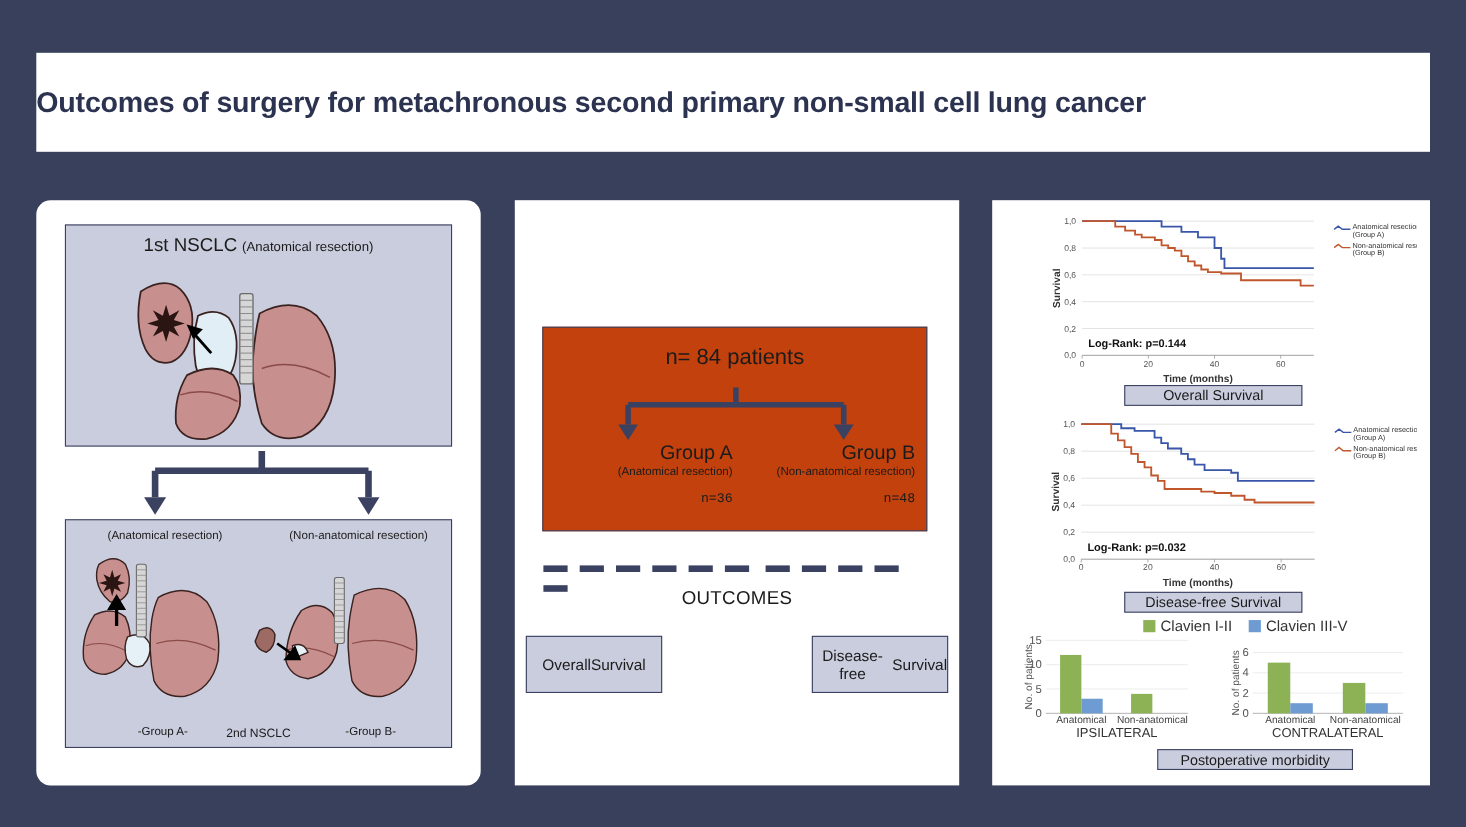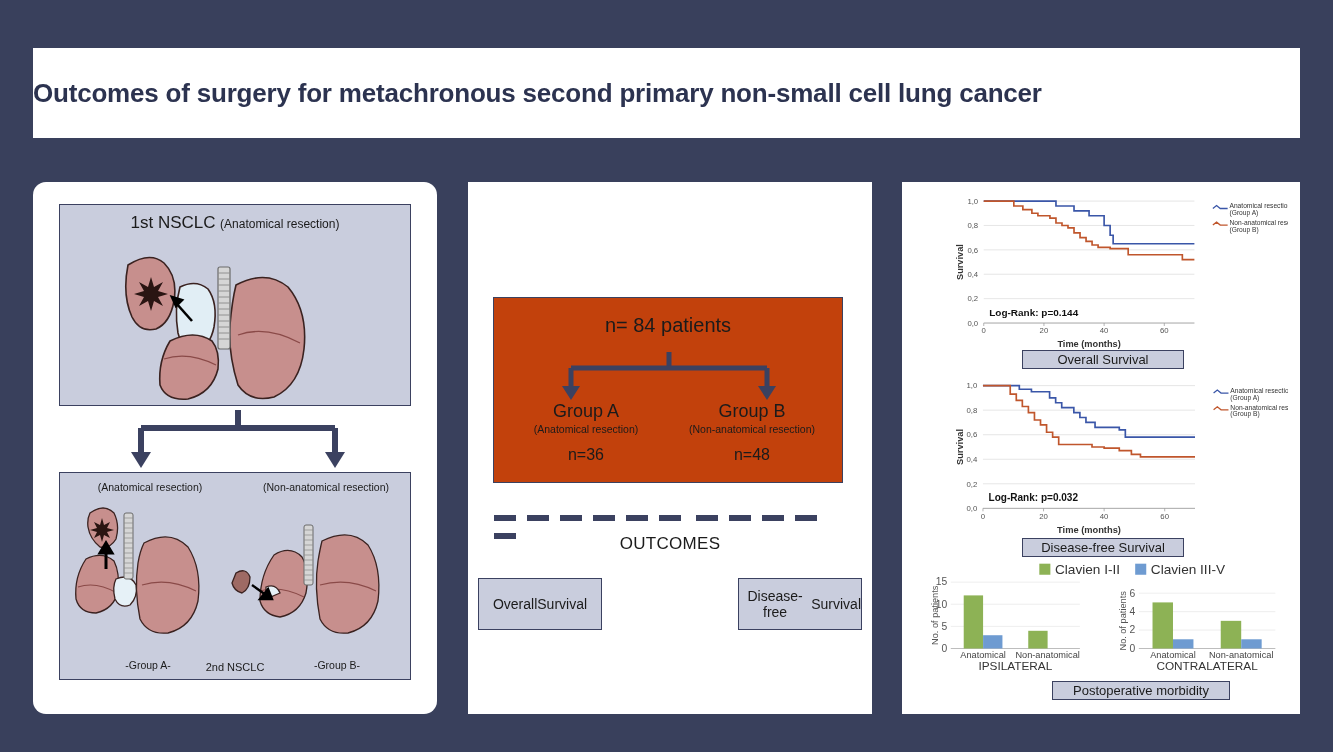--- a/index.html
+++ b/index.html
@@ -69,26 +69,26 @@
   }
   #flow-box {
     position: absolute; left: 25px; top: 103px; width: 350px; height: 186px;
     background: #c2410c; border: 1.5px solid #3b4160; margin-top: 12px;
   }
   .n-total {
     position: absolute; left: 0; top: 16px; width: 100%;
     text-align: center; font-size: 20px; color: #1b1b1b;
   }
   #flow-branch { position: absolute; left: 52px; top: 54px; width: 246px; height: 48px; }
-  .grp-col { position: absolute; top: 103px; width: 160px; text-align: center; color: #1b1b1b; }
+  .grp-col { position: absolute; top: 103px; width: 160px; text-align: right; color: #1b1b1b; }
   #grp-col-a { left: 12px; }
   #grp-col-b { left: 178px; }
   .grp-col .gname { font-size: 18px; }
   .grp-col .gsub  { font-size: 10.5px; margin-top: 1px; }
-  .grp-col .gn    { font-size: 16px; margin-top: 11px; }
+  .grp-col .gn    { font-size: 12px; margin-top: 11px; font-family: Liberation Mono, monospace; }
 
   #dashed-sep {
     position: absolute; left: 26px; top: 325px; width: 350px; height: 6px;
   }
   #dashed-sep span {
     display: inline-block; width: 22px; height: 6px; background: #3b4160; margin-right: 11px;
   }
   .outcomes-h {
     position: absolute; left: 0; top: 352px; width: 100%;
     text-align: center; font-size: 17px; color: #1b1b1b; letter-spacing: 0.3px;

